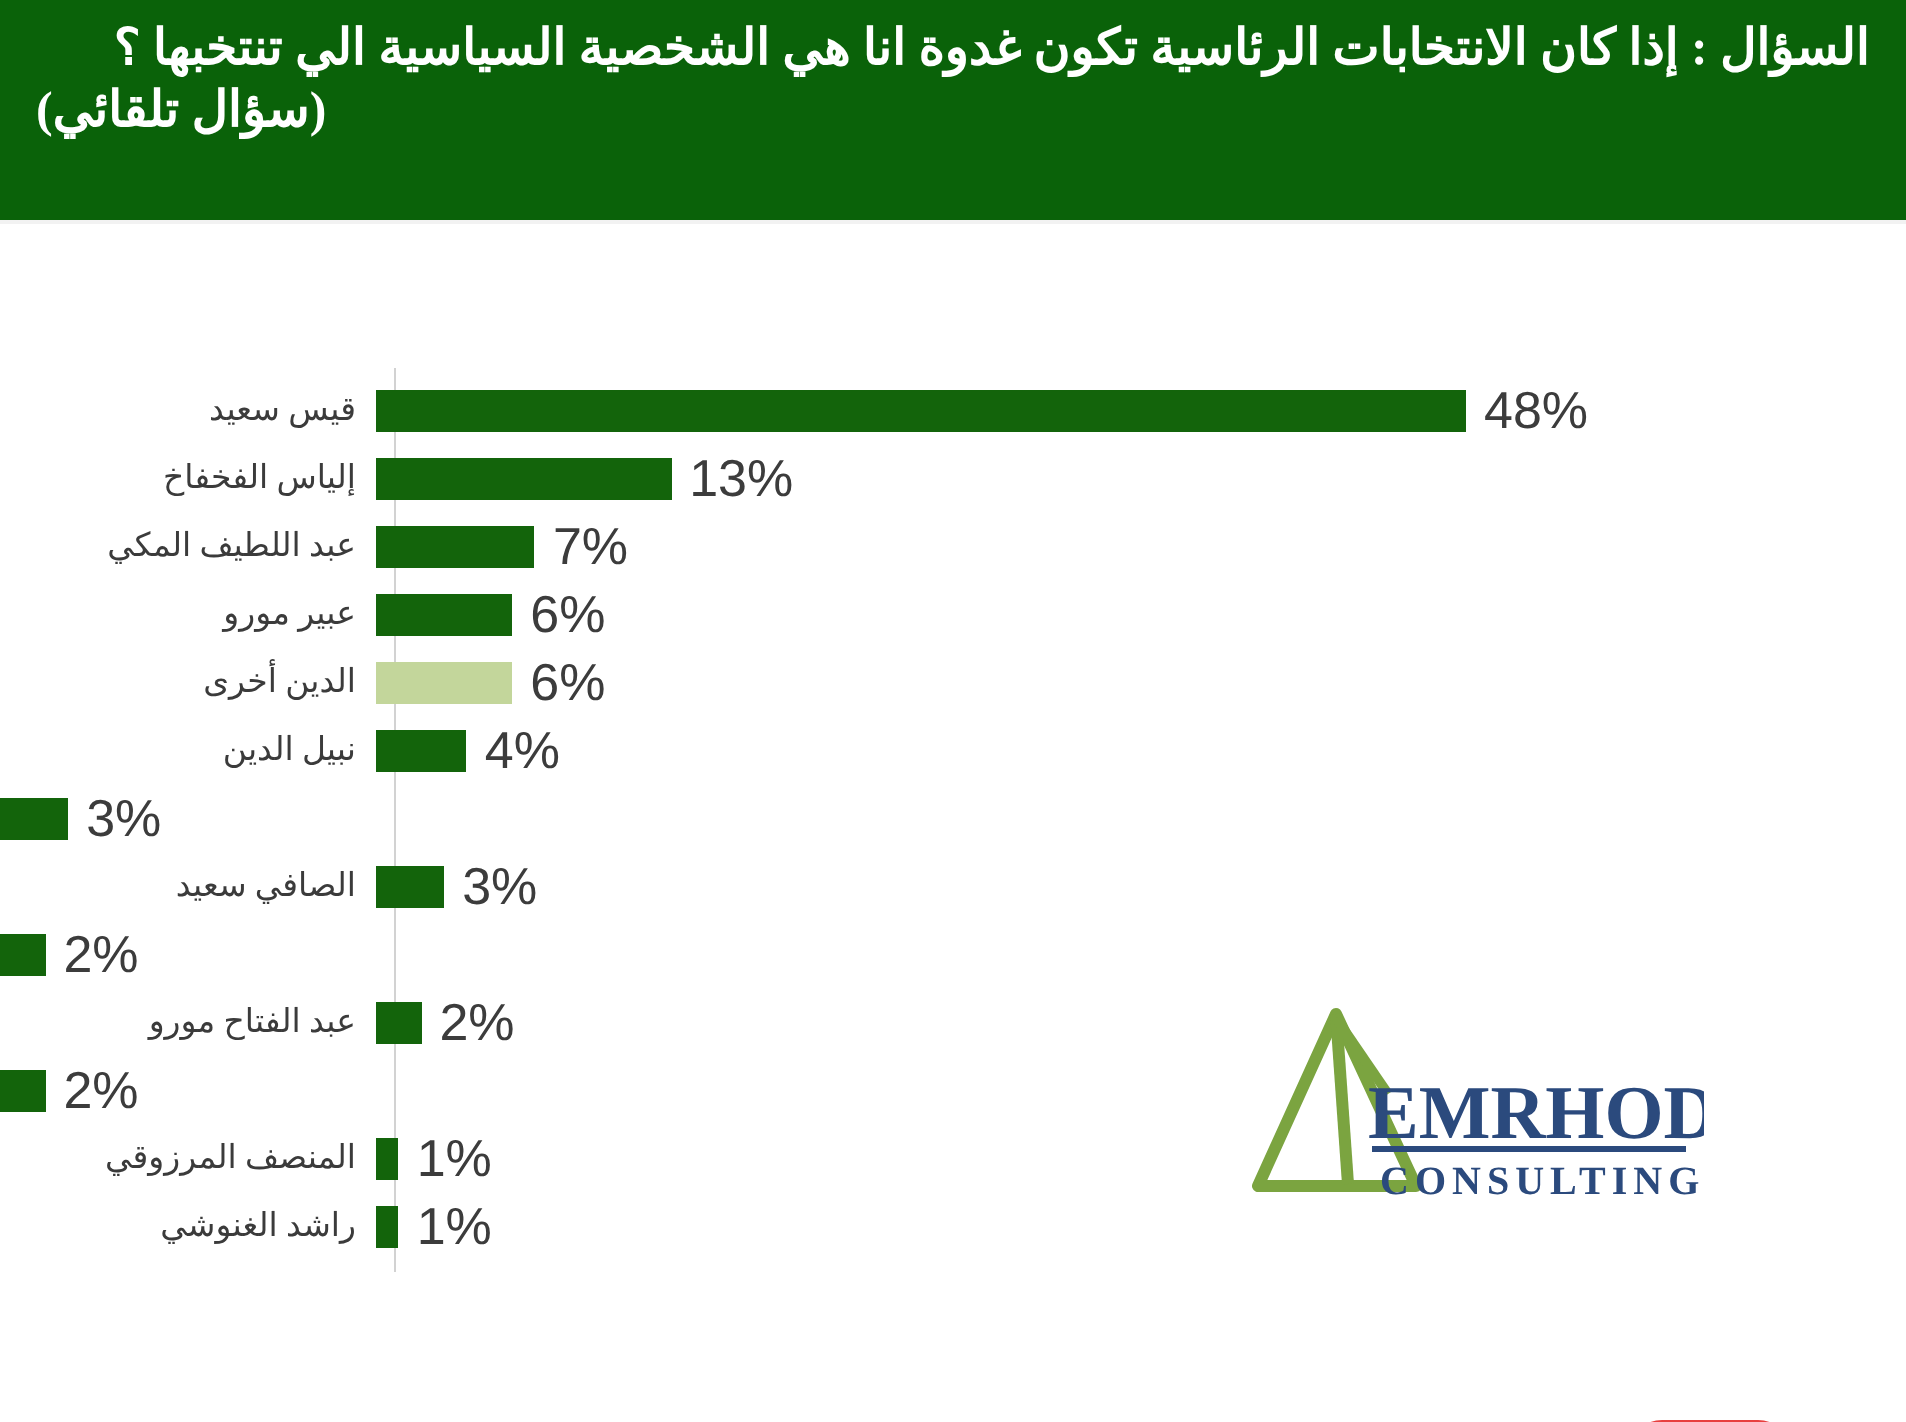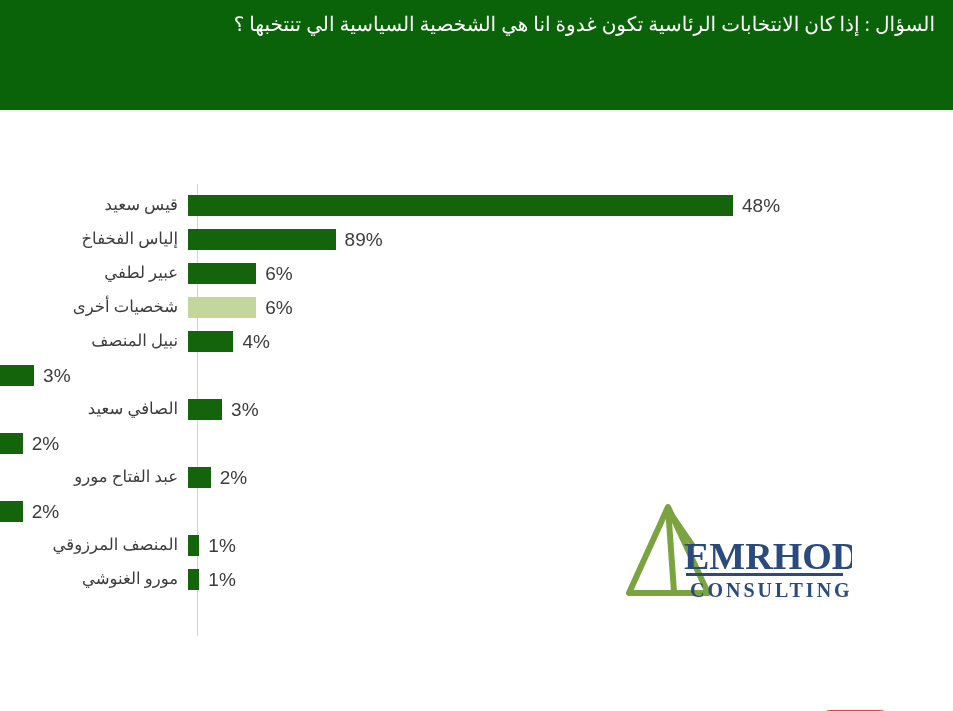--- a/index.html
+++ b/index.html
@@ -24,22 +24,22 @@
     width: 953px;
     height: 110px;
     background: #0a6209;
     box-sizing: border-box;
     padding: 9px 18px 0 18px;
     direction: rtl;
   }
   #header-banner .q-line {
     color: #ffffff;
     font-family: "Liberation Serif", "DejaVu Serif", serif;
-    font-weight: normal;
-    font-size: 20px;
+    font-weight: bold;
+    font-size: 25px;
     line-height: 31px;
     text-align: right;
     white-space: nowrap;
     letter-spacing: 0px;
   }
   #header-banner .q-line.second {
     text-align: left;
     direction: rtl;
   }
   #banner-underline {
@@ -103,21 +103,21 @@
     flex: 0 0 auto;
   }
   .bar-fill.alt {
     background: #c3d69b;
   }
 
   .bar-value {
     margin-left: 9px;
     color: #3c3c3c;
     font-family: "Liberation Sans", "DejaVu Sans", sans-serif;
-    font-size: 19px;
+    font-size: 26px;
     line-height: 21px;
     white-space: nowrap;
   }
 
   
   #axis-line {
     position: absolute;
     left: 197px;
     top: 72px;
     width: 1px;
@@ -143,58 +143,66 @@
     width: 155px;
     height: 112px;
   }
   #channel-logo svg { display: block; }
 </style>
 </head>
 <body>
 
 <div id="header-banner">
   <div class="q-line">السؤال : إذا كان الانتخابات الرئاسية تكون غدوة انا هي الشخصية السياسية الي تنتخبها ؟</div>
+  <div class="q-line second">(سؤال تلقائي)</div>
 </div>
 <div id="banner-underline"></div>
 
 <div id="chart-area">
 
   <div id="axis-line"></div>
 
   <div id="bar-rows">
       <div class="bar-row">
         <div class="row-label">قيس سعيد</div>
         <div class="bar-track">
           <div class="bar-fill" style="width: 545px;"></div>
           <div class="bar-value">48%</div>
         </div>
       </div>
       <div class="bar-row">
         <div class="row-label">إلياس الفخفاخ</div>
         <div class="bar-track">
           <div class="bar-fill" style="width: 147.604px;"></div>
-          <div class="bar-value">89%</div>
-        </div>
-      </div>
-      <div class="bar-row">
-        <div class="row-label">عبير لطفي</div>
+          <div class="bar-value">13%</div>
+        </div>
+      </div>
+      <div class="bar-row">
+        <div class="row-label">عبد اللطيف المكي</div>
+        <div class="bar-track">
+          <div class="bar-fill" style="width: 79.4792px;"></div>
+          <div class="bar-value">7%</div>
+        </div>
+      </div>
+      <div class="bar-row">
+        <div class="row-label">عبير مورو</div>
         <div class="bar-track">
           <div class="bar-fill" style="width: 68.125px;"></div>
           <div class="bar-value">6%</div>
         </div>
       </div>
       <div class="bar-row">
-        <div class="row-label">شخصيات أخرى</div>
+        <div class="row-label">الدين أخرى</div>
         <div class="bar-track">
           <div class="bar-fill alt" style="width: 68.125px;"></div>
           <div class="bar-value">6%</div>
         </div>
       </div>
       <div class="bar-row">
-        <div class="row-label">نبيل المنصف</div>
+        <div class="row-label">نبيل الدين</div>
         <div class="bar-track">
           <div class="bar-fill" style="width: 45.4167px;"></div>
           <div class="bar-value">4%</div>
         </div>
       </div>
       <div class="bar-row">
         <div class="bar-track">
           <div class="bar-fill" style="width: 34.0625px;"></div>
           <div class="bar-value">3%</div>
         </div>
@@ -226,21 +234,21 @@
         </div>
       </div>
       <div class="bar-row">
         <div class="row-label">المنصف المرزوقي</div>
         <div class="bar-track">
           <div class="bar-fill" style="width: 11.3542px;"></div>
           <div class="bar-value">1%</div>
         </div>
       </div>
       <div class="bar-row">
-        <div class="row-label">مورو الغنوشي</div>
+        <div class="row-label">راشد الغنوشي</div>
         <div class="bar-track">
           <div class="bar-fill" style="width: 11.3542px;"></div>
           <div class="bar-value">1%</div>
         </div>
       </div>
     </div>
 
   <div id="emrhod-logo">
     <svg width="230" height="115" viewBox="0 0 230 115" xmlns="http://www.w3.org/2000/svg">
 

